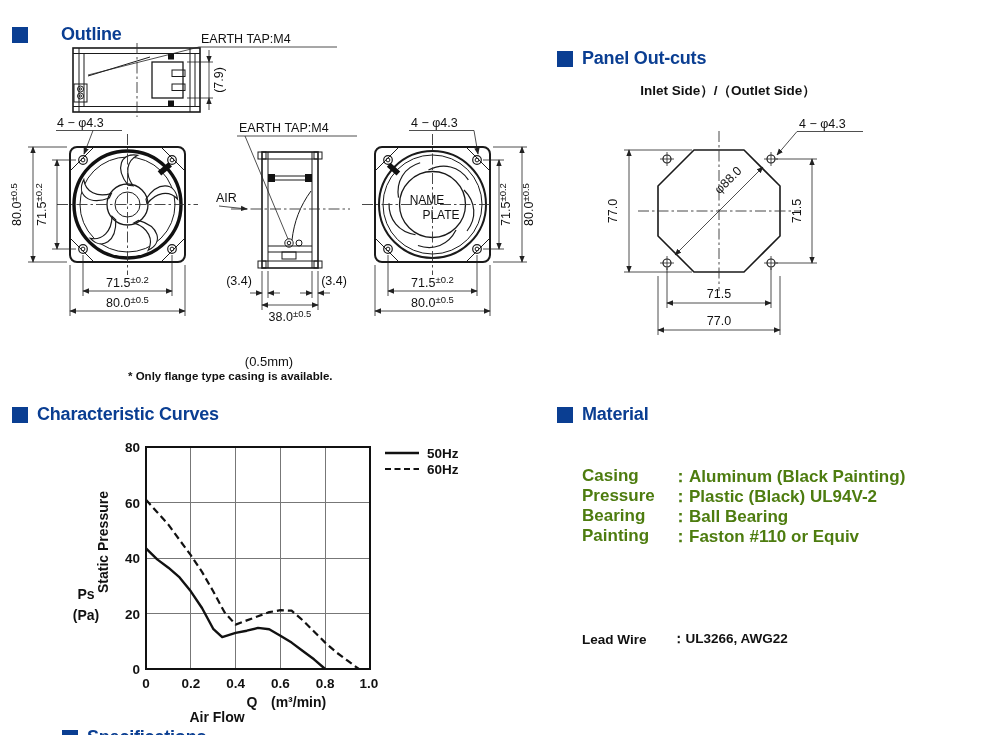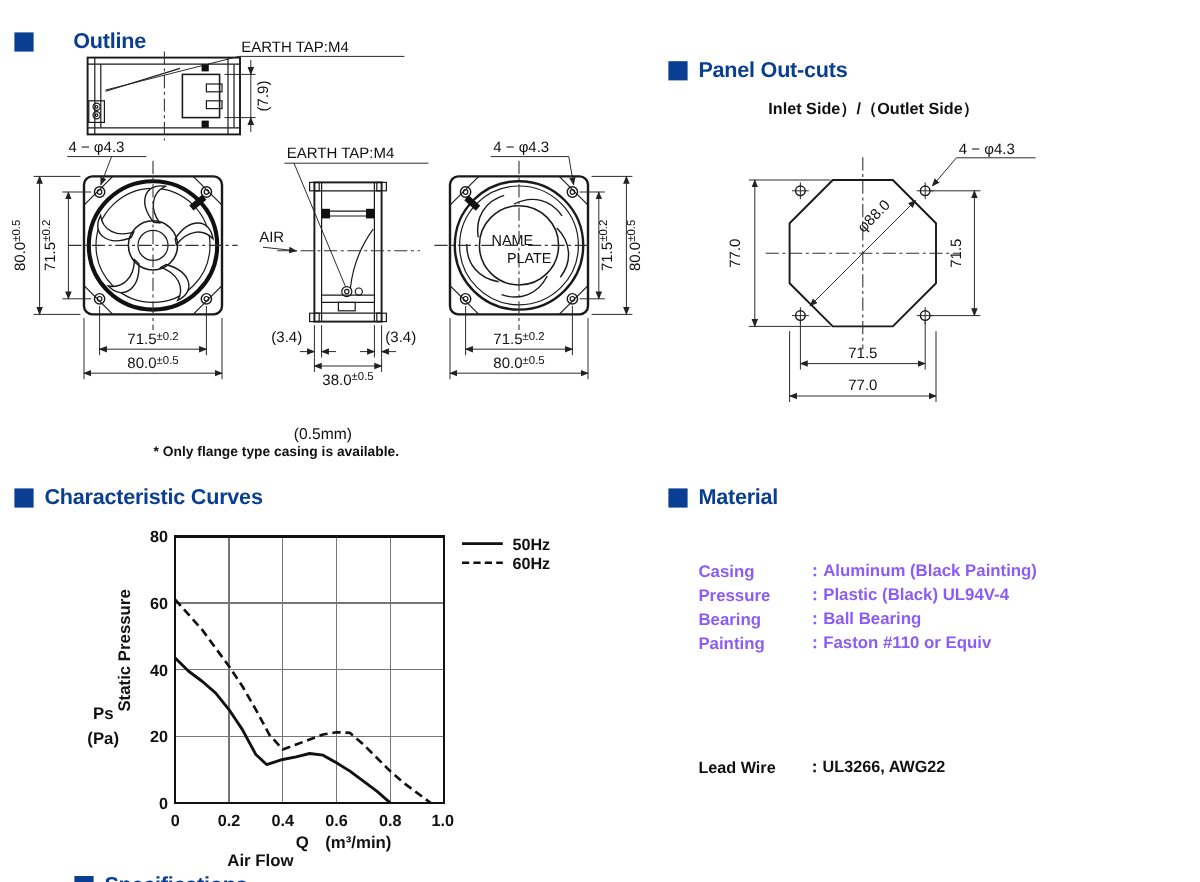--- a/index.html
+++ b/index.html
@@ -29,21 +29,21 @@
   
   .g{stroke:#777;stroke-width:1;shape-rendering:crispEdges;}
   .fr{fill:none;stroke:#111;stroke-width:2;shape-rendering:crispEdges;}
   .c50{fill:none;stroke:#111;stroke-width:2.4;stroke-linejoin:round;}
   .c60{fill:none;stroke:#111;stroke-width:2.2;stroke-linejoin:round;stroke-dasharray:7 4;}
   .tk{font:600 13.5px "Liberation Sans","DejaVu Sans",sans-serif;fill:#111;}
   .al{font:600 14px "Liberation Sans","DejaVu Sans",sans-serif;fill:#111;}
   .lg{stroke:#111;stroke-width:2.4;fill:none;}
   .lgd{stroke:#111;stroke-width:2.2;fill:none;stroke-dasharray:6 3.5;}
   
-  .mat{position:absolute;left:582px;top:466px;color:#8b5cf6;font-size:14px;font-weight:600;}
+  .mat{position:absolute;left:582px;top:466px;color:#4d7c0f;font-size:17px;font-weight:600;}
   .mrow{display:flex;height:20px;align-items:center;white-space:nowrap;}
   .mlab{width:90px;flex:0 0 auto;}
   .mnote{position:absolute;left:597px;top:586px;color:#111;font-size:13.5px;font-weight:600;white-space:nowrap;}
   .mlead{position:absolute;left:582px;top:629px;color:#111;font-size:13.5px;font-weight:600;}
 </style>
 </head>
 <body>
 
 <div class="page">
 
@@ -358,21 +358,21 @@
     </g>
   </svg>
 
   <div class="mat">
     <div class="mrow">
       <span class="mlab">Casing</span>
       <span class="mval">：Aluminum (Black Painting)</span>
     </div>
     <div class="mrow">
       <span class="mlab">Pressure</span>
-      <span class="mval">：Plastic (Black) UL94V-4</span>
+      <span class="mval">：Plastic (Black) UL94V-2</span>
     </div>
     <div class="mrow">
       <span class="mlab">Bearing</span>
       <span class="mval">：Ball Bearing</span>
     </div>
     <div class="mrow">
       <span class="mlab">Painting</span>
       <span class="mval">：Faston #110 or Equiv</span>
     </div>
   </div>

